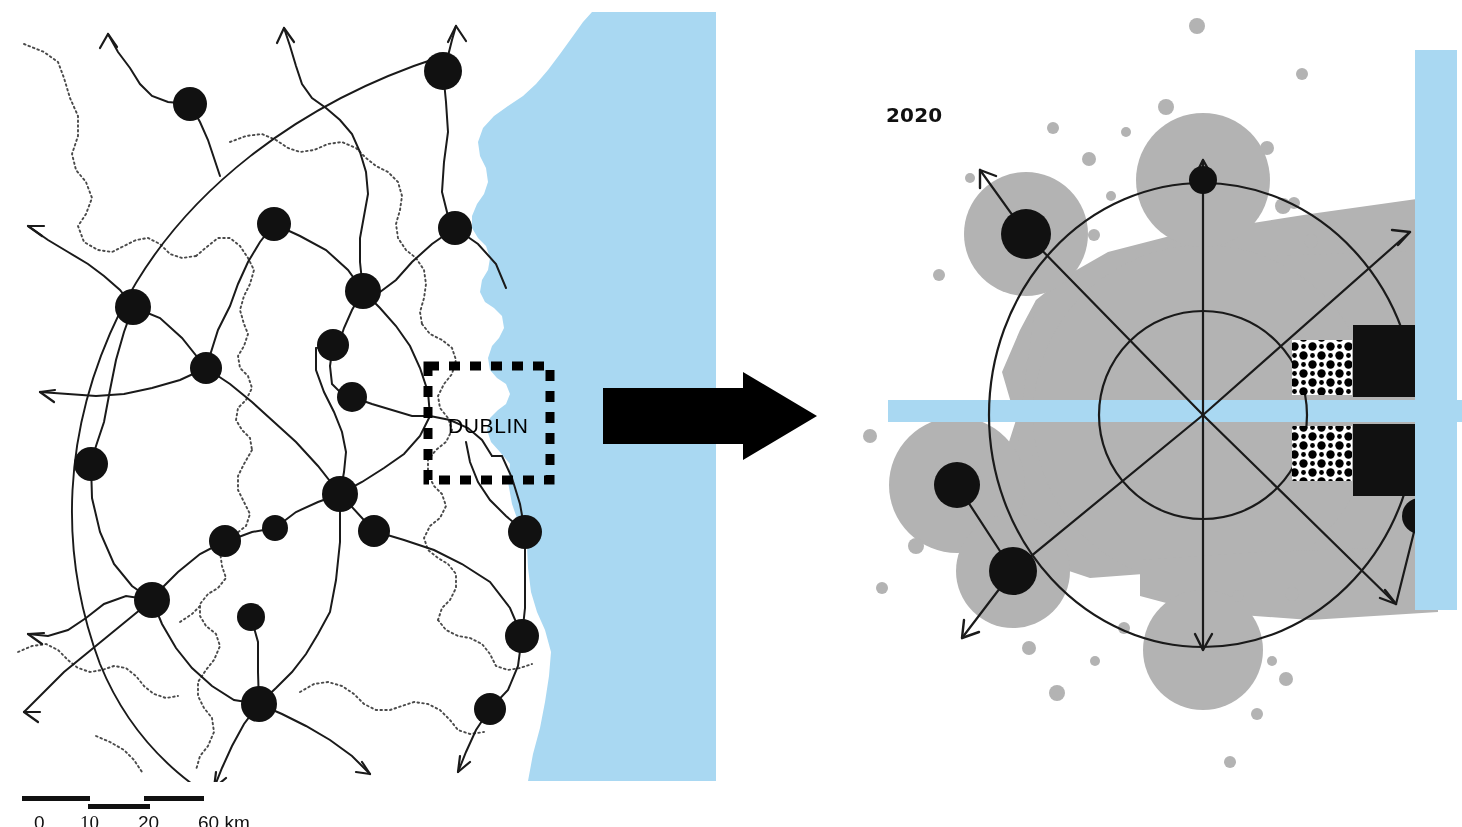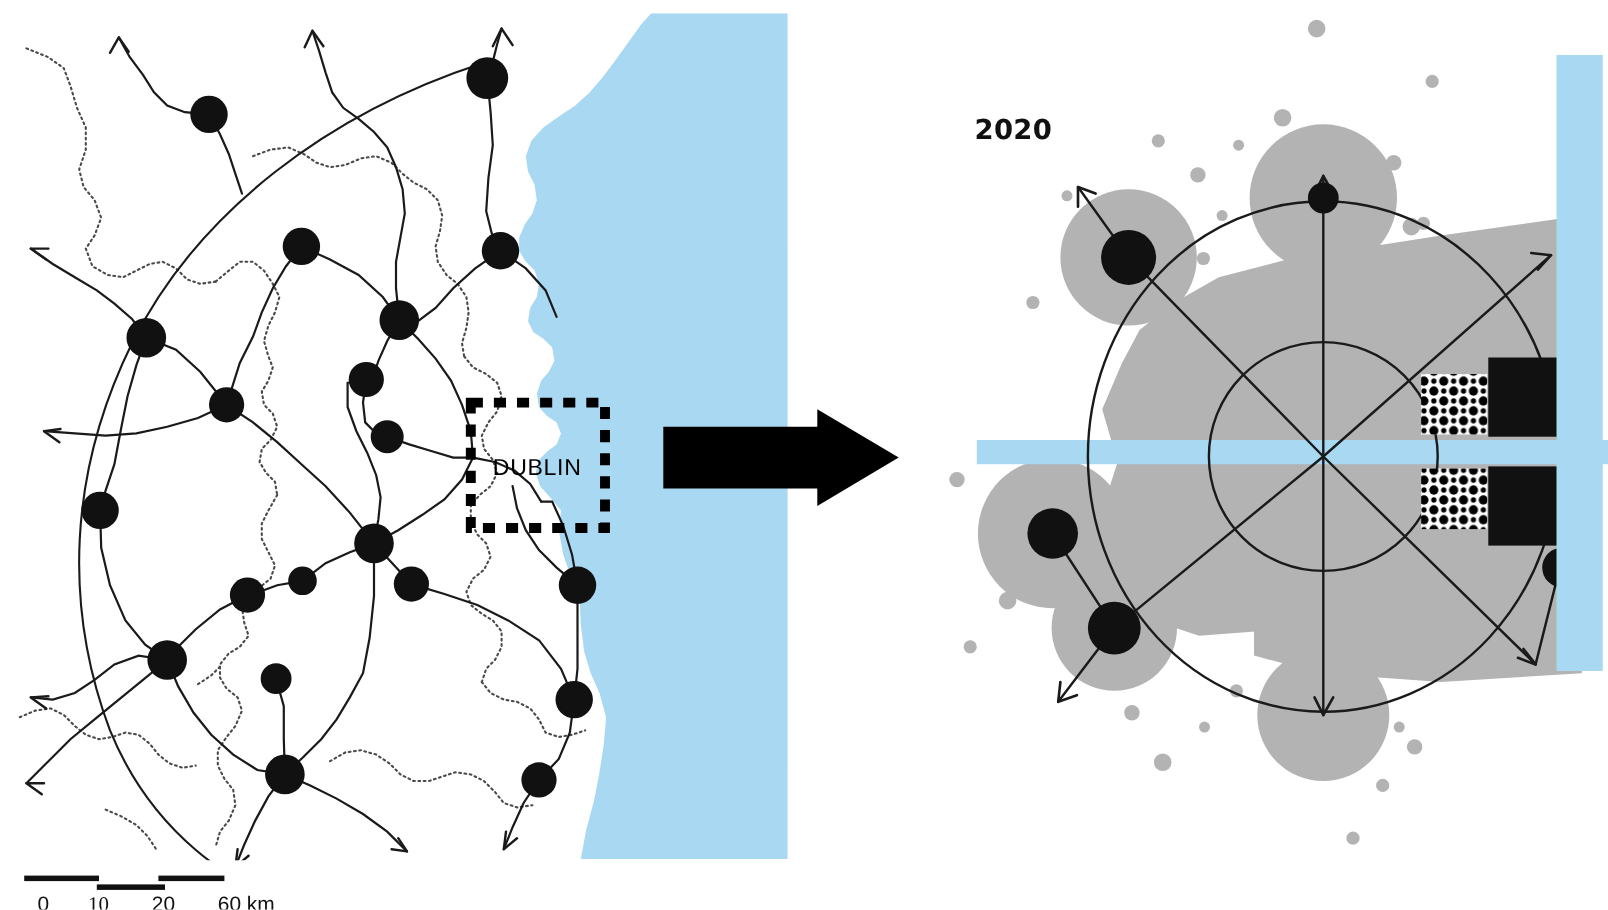--- a/index.html
+++ b/index.html
@@ -36,21 +36,21 @@
     position: absolute;
     left: 0;
     top: 0;
   }
   #year-label {
     position: absolute;
     left: 886px;
     top: 103px;
     font-family: "DejaVu Sans", sans-serif;
     font-weight: bold;
-    font-size: 25px;
+    font-size: 20px;
     letter-spacing: 0.2px;
     color: #111111;
     z-index: 40;
   }
   #dublin-label {
     position: absolute;
     left: 448px;
     top: 402px;
     font-family: "Liberation Sans", sans-serif;
     font-size: 21px;

